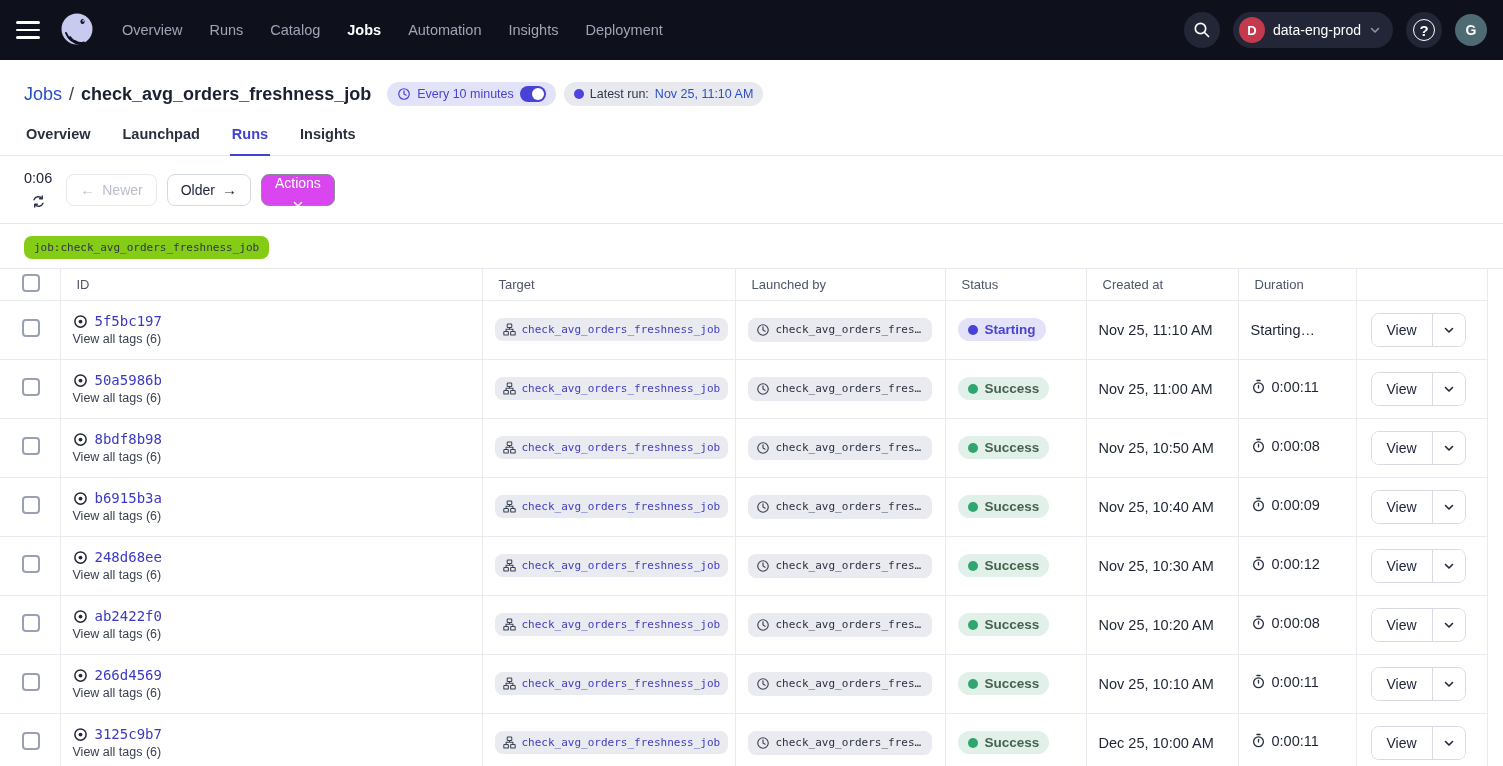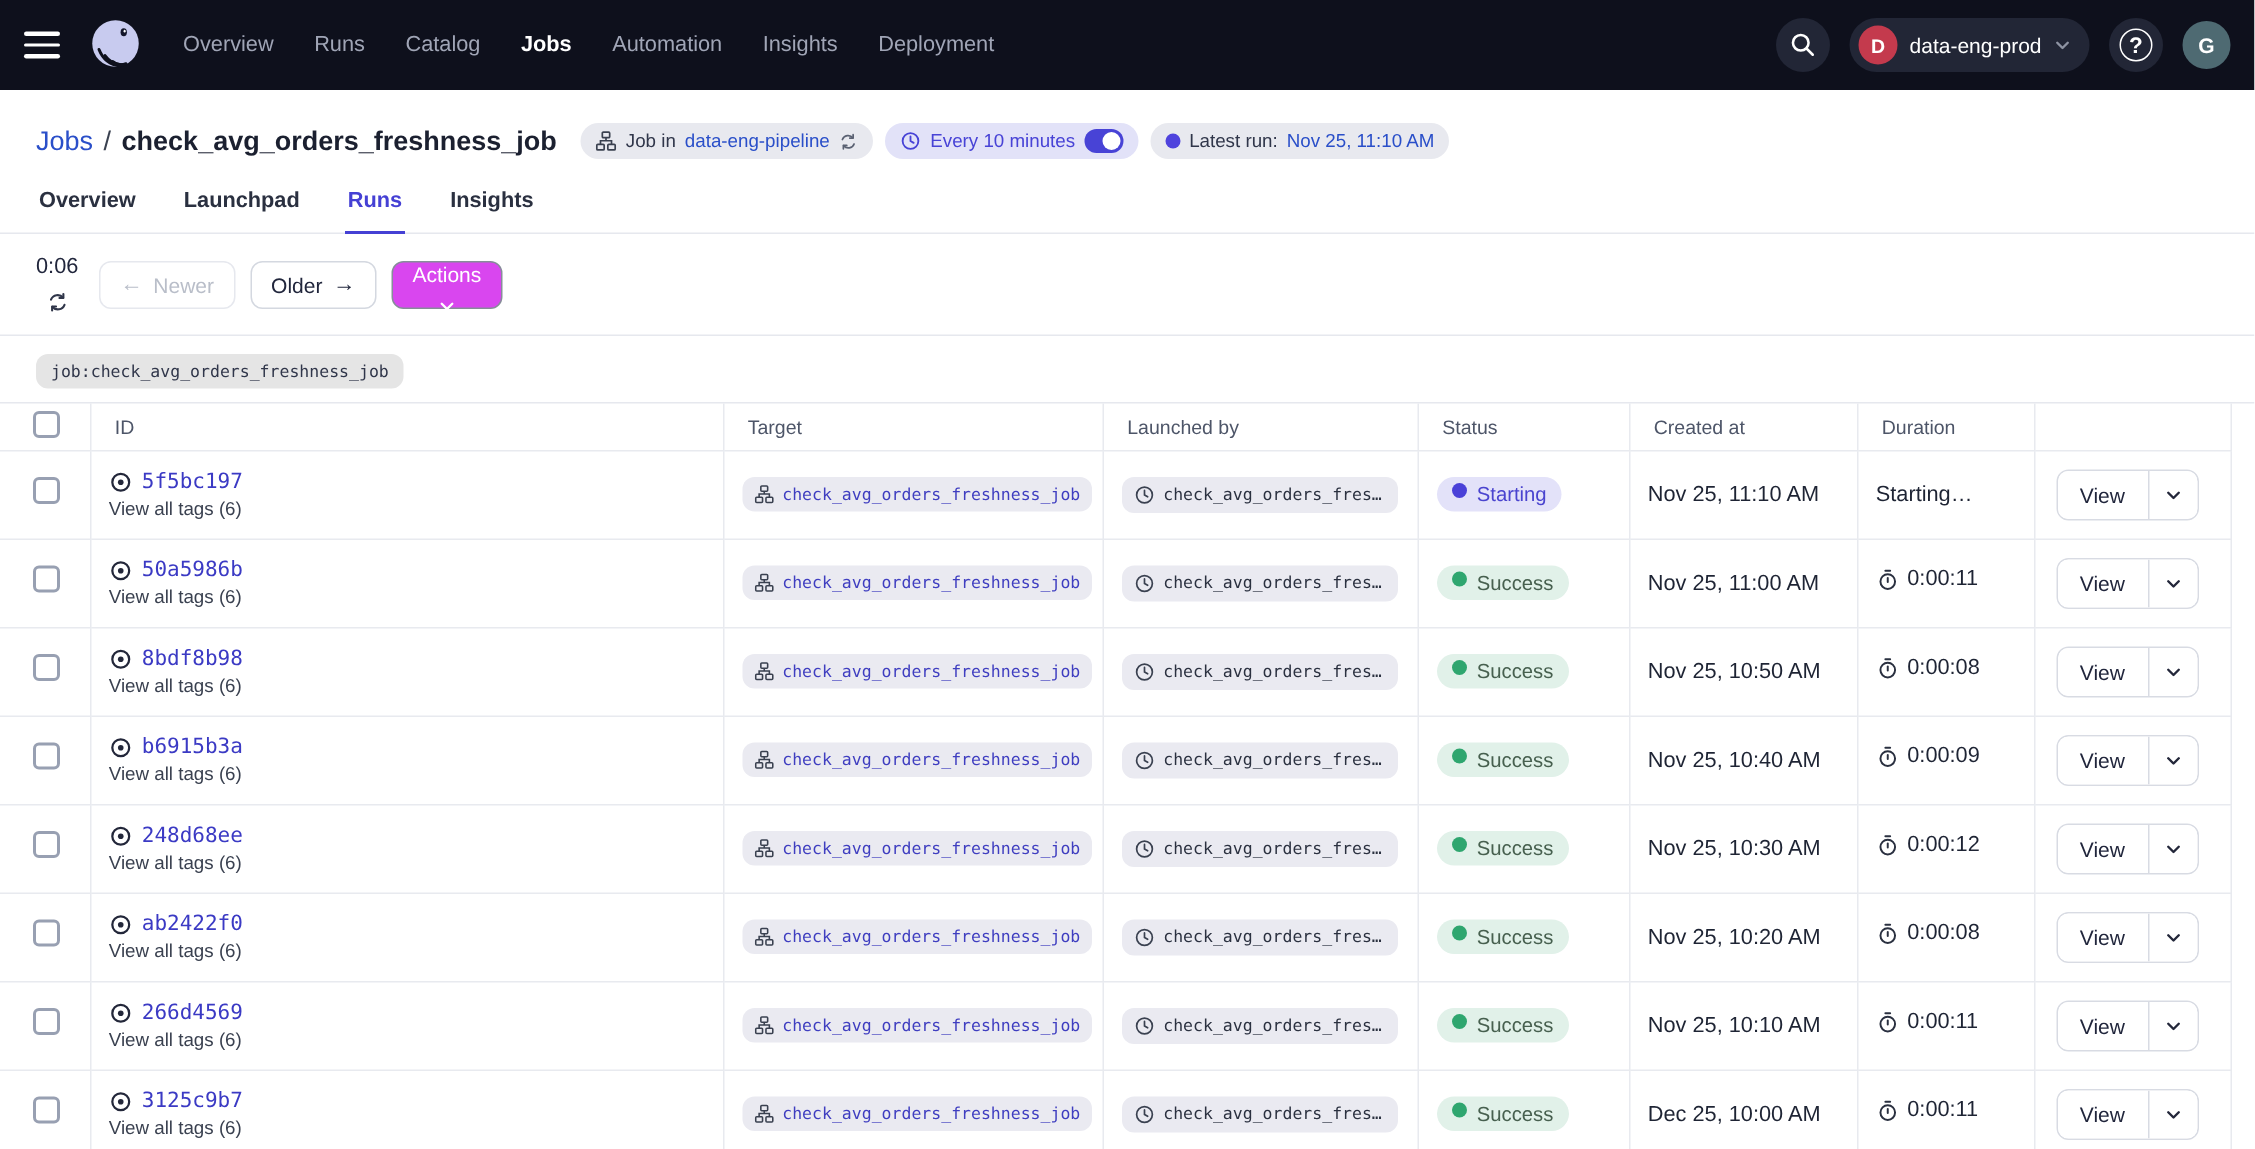--- a/index.html
+++ b/index.html
@@ -62,42 +62,42 @@
   .chk-row { display:flex; align-items:center; gap:10px; cursor:pointer; }
   input[type="checkbox"] { appearance:none; width:18px; height:18px; border:2px solid #98A0B2;
     border-radius:4px; background:#fff; cursor:pointer; }
   .chk-label { font-size:14.5px; color:#21263C; }
   .tl-right { display:flex; align-items:center; gap:10px; }
   .countdown { font-size:14.5px; color:#21263C; display:flex; align-items:center; gap:8px; margin-right:4px;flex-direction:column;}
   .arrow-glyph { font-size:15px; line-height:1; }
 
   
   .tagrow { padding:12px 24px 9px; }
-  .tag { display:inline-block; background:#e5e5e5; border-radius:8px; padding:5px 10px;
+  .tag { display:inline-block; background:#84cc16; border-radius:8px; padding:5px 10px;
     font-family:"DejaVu Sans Mono", monospace; font-size:11px; color:#30364A; }
 
   
   .table-wrap { position:relative; border-top:1px solid #E6E8EE; }
   table { border-collapse:collapse; table-layout:fixed; width:1487px; }
   th { height:31px; font-size:13px; font-weight:400; color:#4D5568; text-align:left;
     border-bottom:1px solid #E8EAEF; border-right:1px solid #E8EAEF; padding-left:16px; }
   td { height:59px; border-bottom:1px solid #E8EAEF; border-right:1px solid #E8EAEF;
     padding-left:12px; vertical-align:middle; }
   .c-check { padding-left:22px; }
   .id-line { display:flex; align-items:center; gap:7px; }
   .id-link { font-family:"DejaVu Sans Mono", monospace; font-size:14px; color:#3B3AC4;
     text-decoration:none; cursor:pointer; }
   .tags-link { font-size:12.5px; color:#3A4150; margin-top:3px; cursor:pointer; }
   .pill { display:inline-flex; align-items:center; gap:6px; background:#EAEAF1;
     border-radius:8px; padding:5px 8px; max-width:100%; cursor:pointer; }
   .p-text { font-family:"DejaVu Sans Mono", monospace; font-size:11px; color:#2B3140; }
   .p-text.indigo { color:#3F3EC0; }
   .trunc { max-width:148px; overflow:hidden; text-overflow:ellipsis; white-space:nowrap; }
-  .status { display:inline-flex; gap:7px; border-radius:12px;
-    padding:4px 10px; font-size:13.5px; }
+  .status { display:inline-flex; align-items:center; gap:7px; border-radius:12px;
+    padding:4px 10px; font-size:13.5px;font-weight:bold; }
   .status .dot { width:10px; height:10px; border-radius:50%; }
   .st-success { background:#E1F1E9; color:#47604F; }
   .st-success .dot { background:#2FA66F; }
   .st-starting { background:#E3E2F9; color:#4A44CF; }
   .st-starting .dot { background:#4A41D8; }
   .c-created span { font-size:14.5px; color:#1E2434; }
   .dur { display:inline-flex; align-items:center; gap:6px; font-size:14.5px; color:#1E2434; }
   .btn-group { display:inline-flex; border:1px solid #D8DBE3; border-radius:8px;
     overflow:hidden; background:#fff; margin-left:2px; }
   .view-btn { border:none; background:#fff; font-family:inherit; font-size:14px; font-weight:500;
@@ -160,40 +160,20 @@
     </div>
     <div class="user-avatar">G</div>
   </div>
 </nav>
 
 <header class="page-head">
   <a class="crumb-root">Jobs</a>
   <span class="crumb-sep">/</span>
   <span class="crumb-title">check_avg_orders_freshness_job</span>
   <div class="badges">
-    <span class="badge badge-gray">
-      <span>
-        <svg viewBox="0 0 16 16" width="14" height="14">
-            <rect x="5.2" y="1.2" width="5.6" height="4.3" rx="0.8" fill="none" stroke="#3A4150" stroke-width="1.3"></rect>
-            <rect x="1" y="10.5" width="5.6" height="4.3" rx="0.8" fill="none" stroke="#3A4150" stroke-width="1.3"></rect>
-            <rect x="9.4" y="10.5" width="5.6" height="4.3" rx="0.8" fill="none" stroke="#3A4150" stroke-width="1.3"></rect>
-            <path d="M8 5.5v2.3M3.8 10.5V7.8h8.4v2.7" fill="none" stroke="#3A4150" stroke-width="1.3"></path>
-          </svg>
-      </span>
-      <span>Job in</span>
-      <a>data-eng-pipeline</a>
-      <span>
-        <svg viewBox="0 0 16 16" width="13" height="13">
-            <path d="M3.2 6.2a5 5 0 0 1 8.6-1.4" fill="none" stroke="#5A6172" stroke-width="1.4" stroke-linecap="round"></path>
-            <path d="M12 2.2v2.8H9.2" fill="none" stroke="#5A6172" stroke-width="1.4" stroke-linecap="round" stroke-linejoin="round"></path>
-            <path d="M12.8 9.8a5 5 0 0 1-8.6 1.4" fill="none" stroke="#5A6172" stroke-width="1.4" stroke-linecap="round"></path>
-            <path d="M4 13.8V11h2.8" fill="none" stroke="#5A6172" stroke-width="1.4" stroke-linecap="round" stroke-linejoin="round"></path>
-          </svg>
-      </span>
-    </span>
     <span class="badge badge-lav">
       <span>
         <svg viewBox="0 0 16 16" width="14" height="14">
             <circle cx="8" cy="8" r="6" fill="none" stroke="#4843D6" stroke-width="1.4"></circle>
             <path d="M8 4.5V8l2.4 1.4" fill="none" stroke="#4843D6" stroke-width="1.4" stroke-linecap="round"></path>
           </svg>
       </span>
       <span>Every 10 minutes</span>
       <span class="toggle">
           <span class="knob"></span>

